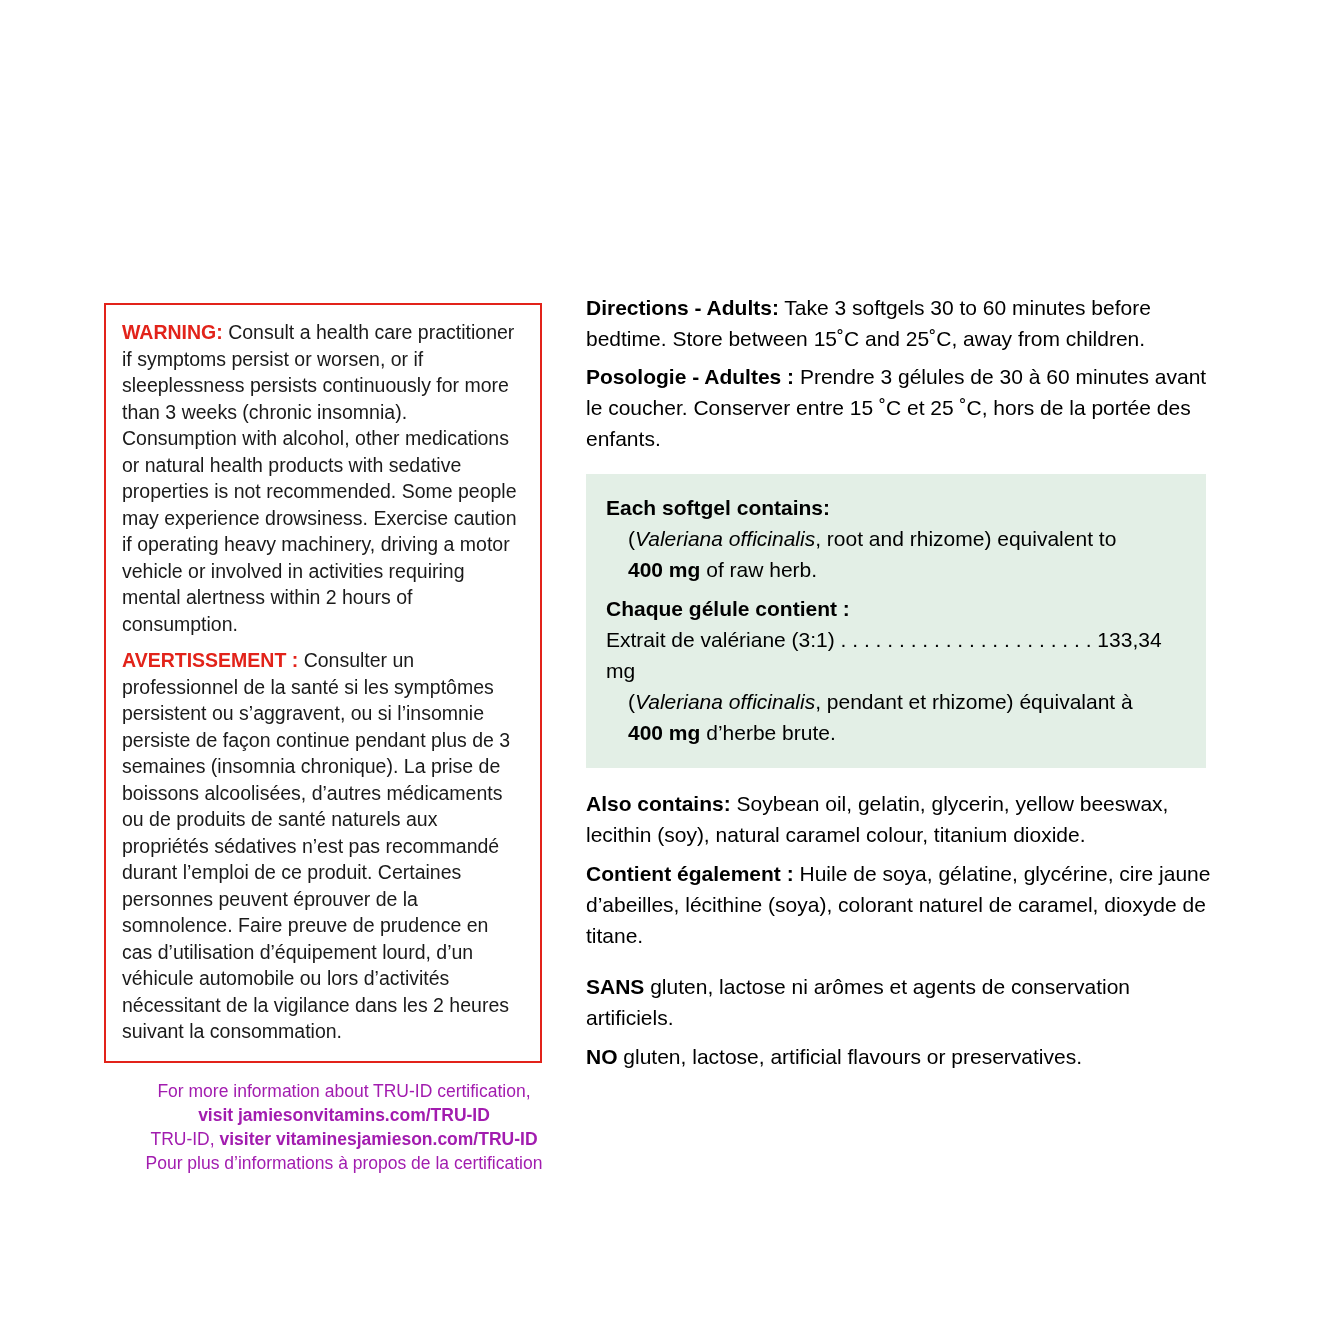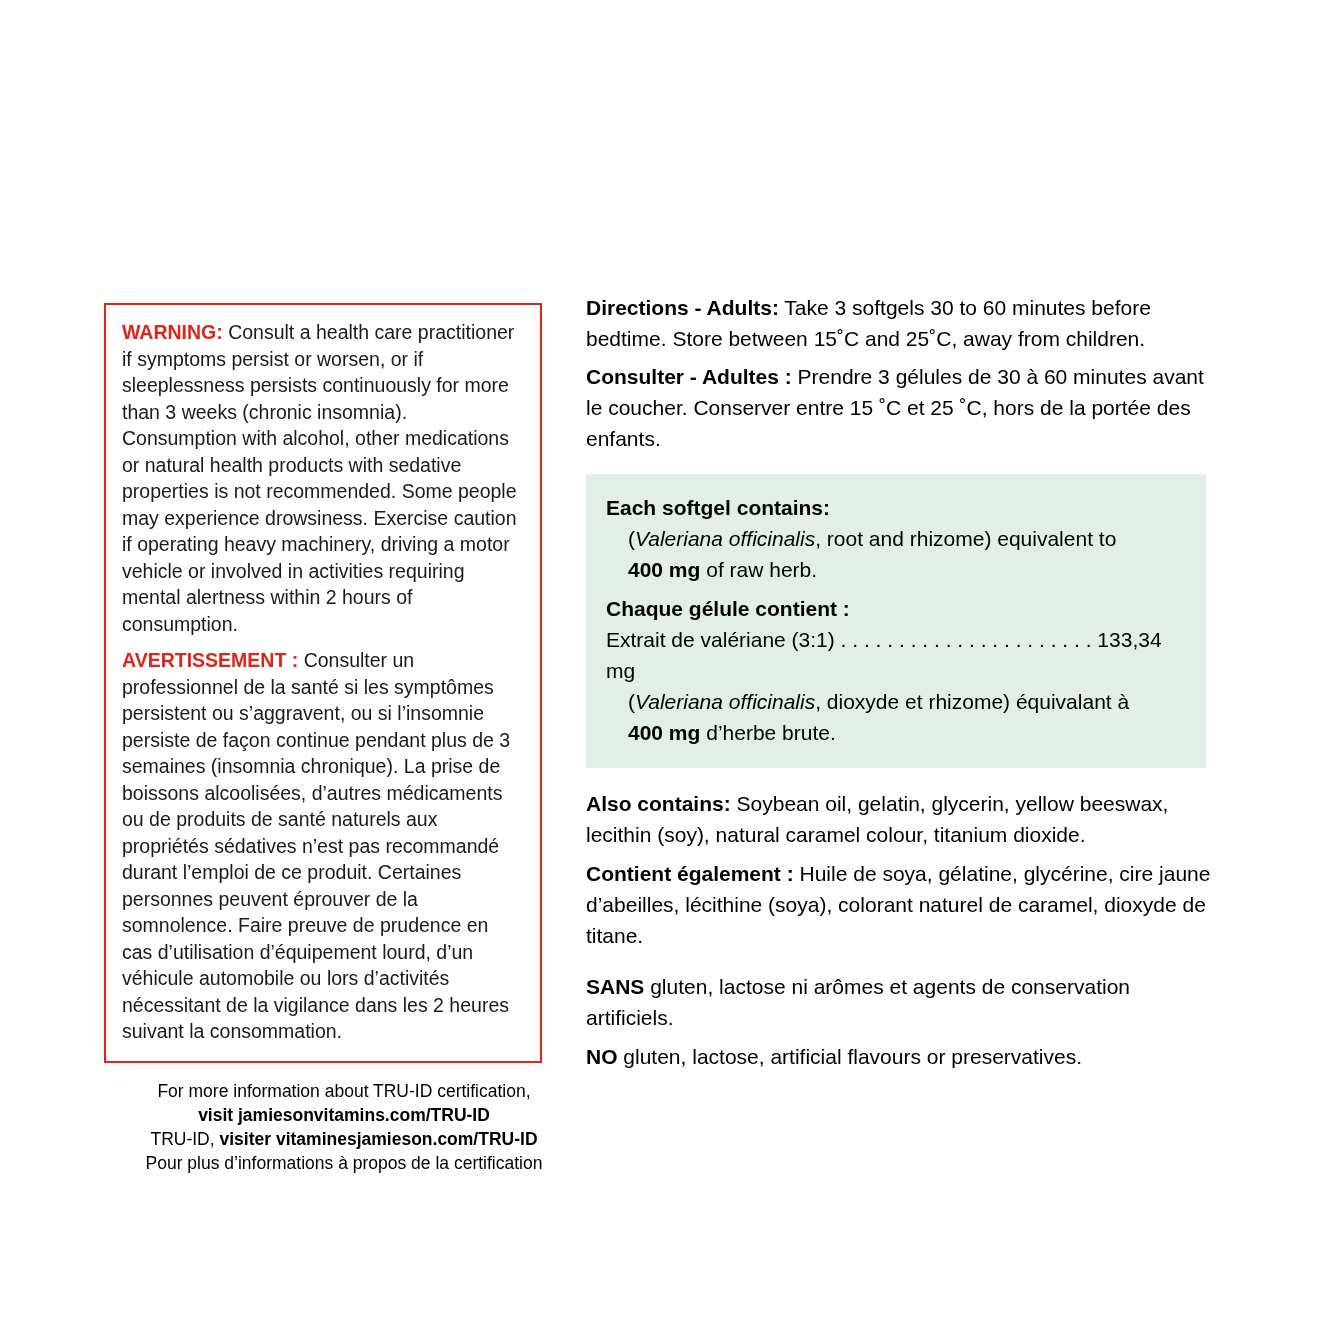--- a/index.html
+++ b/index.html
@@ -47,21 +47,21 @@
   }
   .kw-red {
     color: #e2231a;
     font-weight: bold;
   }
   .truid {
     margin-top: 16px;
     text-align: center;
     font-size: 17.5px;
     line-height: 24px;
-    color: #000000;
+    color: #a21caf;
   }
   .truid .b {
     font-weight: bold;
   }
 
   
   .right-col {
     position: absolute;
     left: 586px;
     top: 292px;
@@ -142,31 +142,31 @@
       <div><span>TRU-ID, </span><span class="b">visiter vitaminesjamieson.com/TRU-ID</span></div>
       <div>Pour plus d’informations à propos de la certification</div>
     </div>
 
   </div>
 
   <div class="right-col">
 
     <div class="directions-group">
       <p><span class="lead">Directions - Adults:</span><span> Take 3 softgels 30 to 60 minutes before bedtime. Store between 15˚C and 25˚C, away from children.</span></p>
-      <p><span class="lead">Consulter - Adultes :</span><span> Prendre 3 gélules de 30 à 60 minutes avant le coucher. Conserver entre 15 ˚C et 25 ˚C, hors de la portée des enfants.</span></p>
+      <p><span class="lead">Posologie - Adultes :</span><span> Prendre 3 gélules de 30 à 60 minutes avant le coucher. Conserver entre 15 ˚C et 25 ˚C, hors de la portée des enfants.</span></p>
     </div>
 
     <div class="facts">
       <p class="hdr">Each softgel contains:</p>
       <p class="indent"><span>(</span><span class="ital">Valeriana officinalis</span><span>, root and rhizome) equivalent to</span></p>
       <p class="indent"><span class="bold">400 mg</span><span> of raw herb.</span></p>
 
       <p class="hdr sub-gap">Chaque gélule contient :</p>
       <p><span>Extrait de valériane (3:1)</span><span> . . . . . . . . . . . . . . . . . . . . . . </span><span>133,34 mg</span></p>
-      <p class="indent"><span>(</span><span class="ital">Valeriana officinalis</span><span>, dioxyde et rhizome) équivalant à</span></p>
+      <p class="indent"><span>(</span><span class="ital">Valeriana officinalis</span><span>, pendant et rhizome) équivalant à</span></p>
       <p class="indent"><span class="bold">400 mg</span><span> d’herbe brute.</span></p>
     </div>
 
     <div class="also">
       <p><span class="lead">Also contains:</span><span> Soybean oil, gelatin, glycerin, yellow beeswax, lecithin (soy), natural caramel colour, titanium dioxide.</span></p>
       <p><span class="lead">Contient également :</span><span> Huile de soya, gélatine, glycérine, cire jaune d’abeilles, lécithine (soya), colorant naturel de caramel, dioxyde de titane.</span></p>
     </div>
 
     <div class="free">
       <p><span class="lead">SANS</span><span> gluten, lactose ni arômes et agents de conservation artificiels.</span></p>

